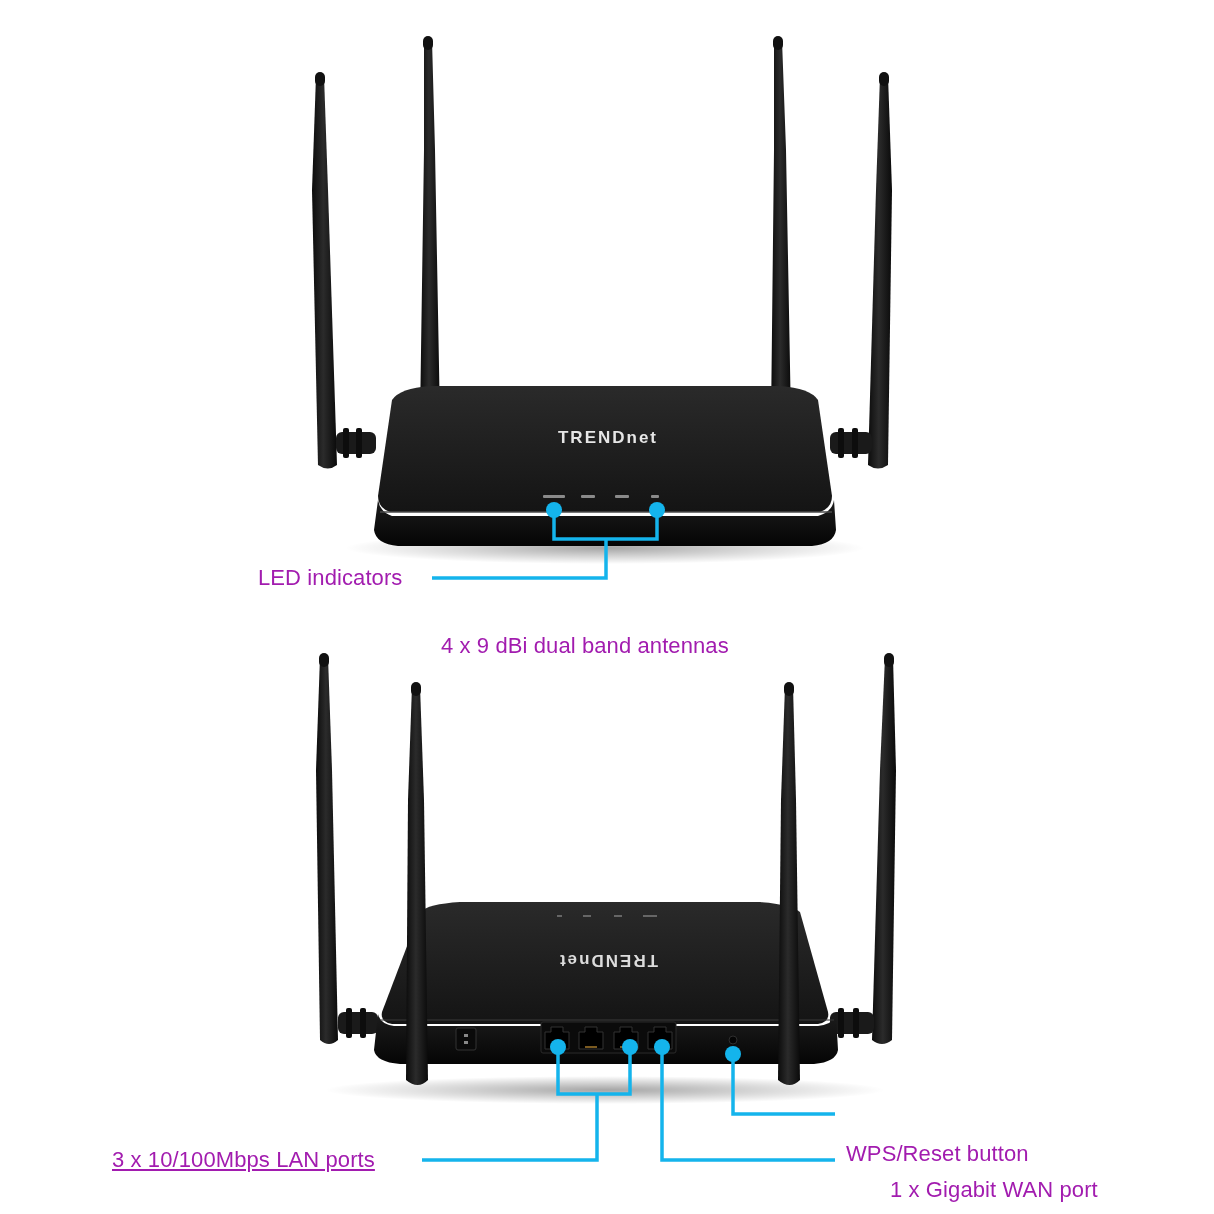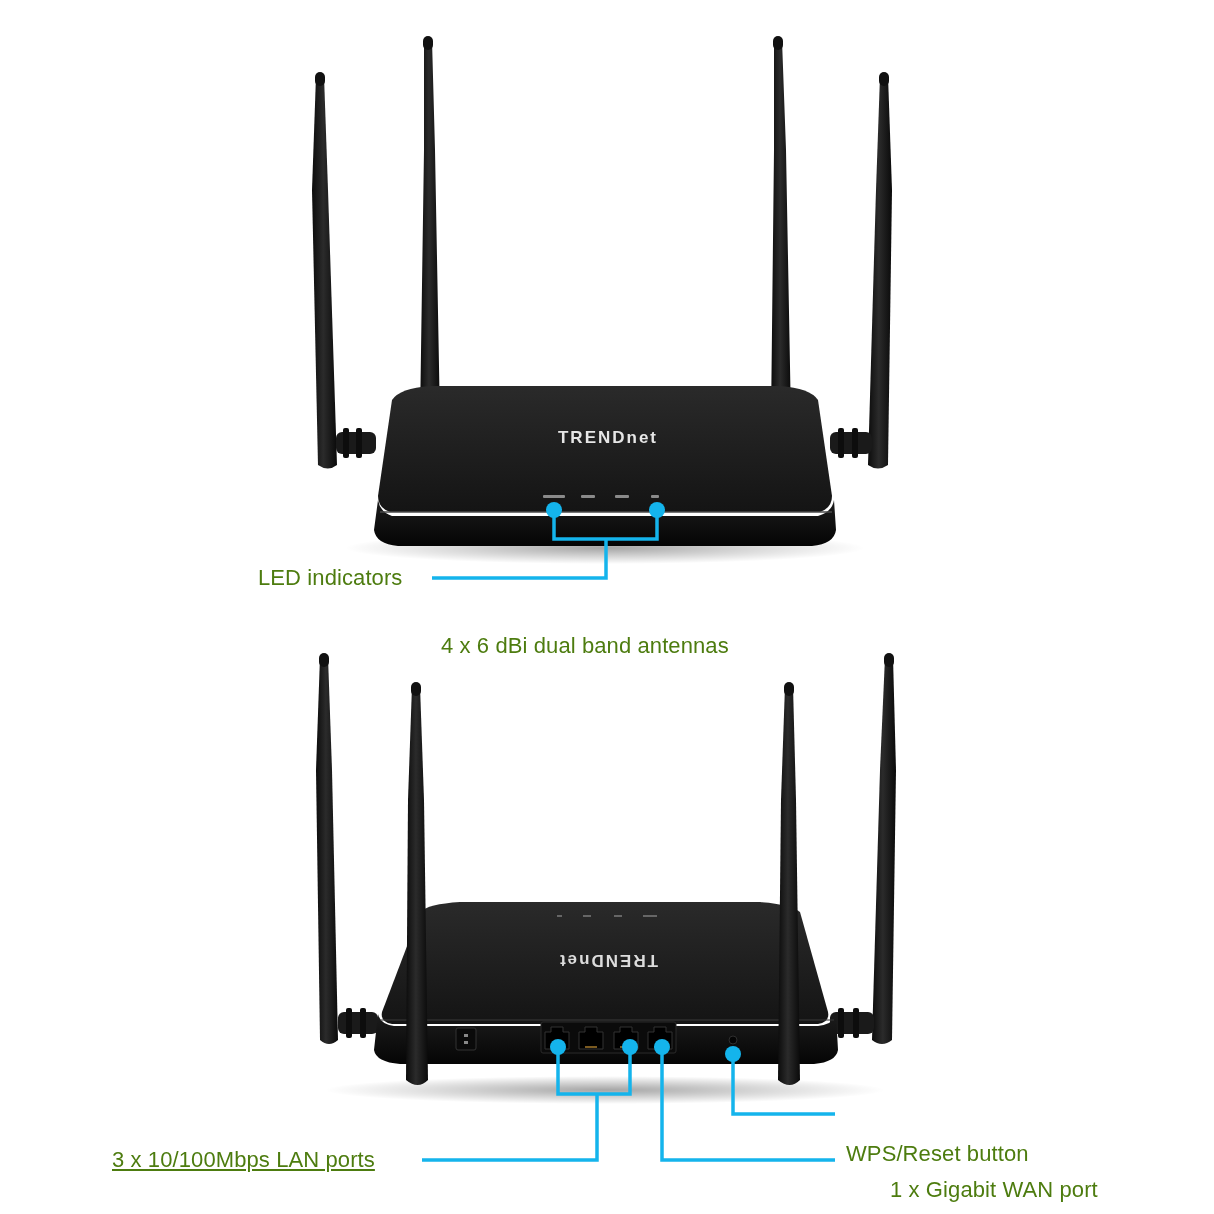--- a/index.html
+++ b/index.html
@@ -1,19 +1,19 @@
 <!DOCTYPE html>
 <html><head>
   <meta charset="utf-8">
   <style>
     html, body { margin: 0; padding: 0; background: #ffffff; }
     body { width: 1214px; height: 1214px; position: relative; overflow: hidden; font-family: "Liberation Sans", sans-serif; }
     .stage { position: absolute; left: 0; top: 0; width: 1058px; height: 1214px; }
     svg.art { position: absolute; left: 0; top: 0; }
-    .caption { position: absolute; color: #4d7c0f; font-size: 22px; white-space: nowrap; line-height: 1; letter-spacing: 0.1px; }
+    .caption { position: absolute; color: #a21caf; font-size: 22px; white-space: nowrap; line-height: 1; letter-spacing: 0.1px; }
   </style>
 </head>
 <body>
 
 <div class="stage">
 
   <svg class="art" width="1214" height="1214" viewBox="0 0 1214 1214">
     <defs>
       <linearGradient id="antGrad" x1="0" x2="1" y1="0" y2="0">
         <stop offset="0" stop-color="#0c0c0c"></stop>
@@ -160,18 +160,18 @@
       <circle cx="554" cy="510" r="8"></circle>
       <circle cx="657" cy="510" r="8"></circle>
       <circle cx="558" cy="1047" r="8"></circle>
       <circle cx="630" cy="1047" r="8"></circle>
       <circle cx="662" cy="1047" r="8"></circle>
       <circle cx="733" cy="1054" r="8"></circle>
     </g>
   </svg>
 
   <div class="caption" style="left:258px; top:567px;">LED indicators</div>
-  <div class="caption" style="left:441px; top:635px;">4 x 6 dBi dual band antennas</div>
+  <div class="caption" style="left:441px; top:635px;">4 x 9 dBi dual band antennas</div>
   <div class="caption" style="left:112px; top:1149px;text-decoration:underline;">3 x 10/100Mbps LAN ports</div>
   <div class="caption" style="left:846px; top:1143px;">WPS/Reset button</div>
   <div class="caption" style="left:846px; top:1179px;margin-left:44px;">1 x Gigabit WAN port</div>
 
 </div>
 
 </body></html>

